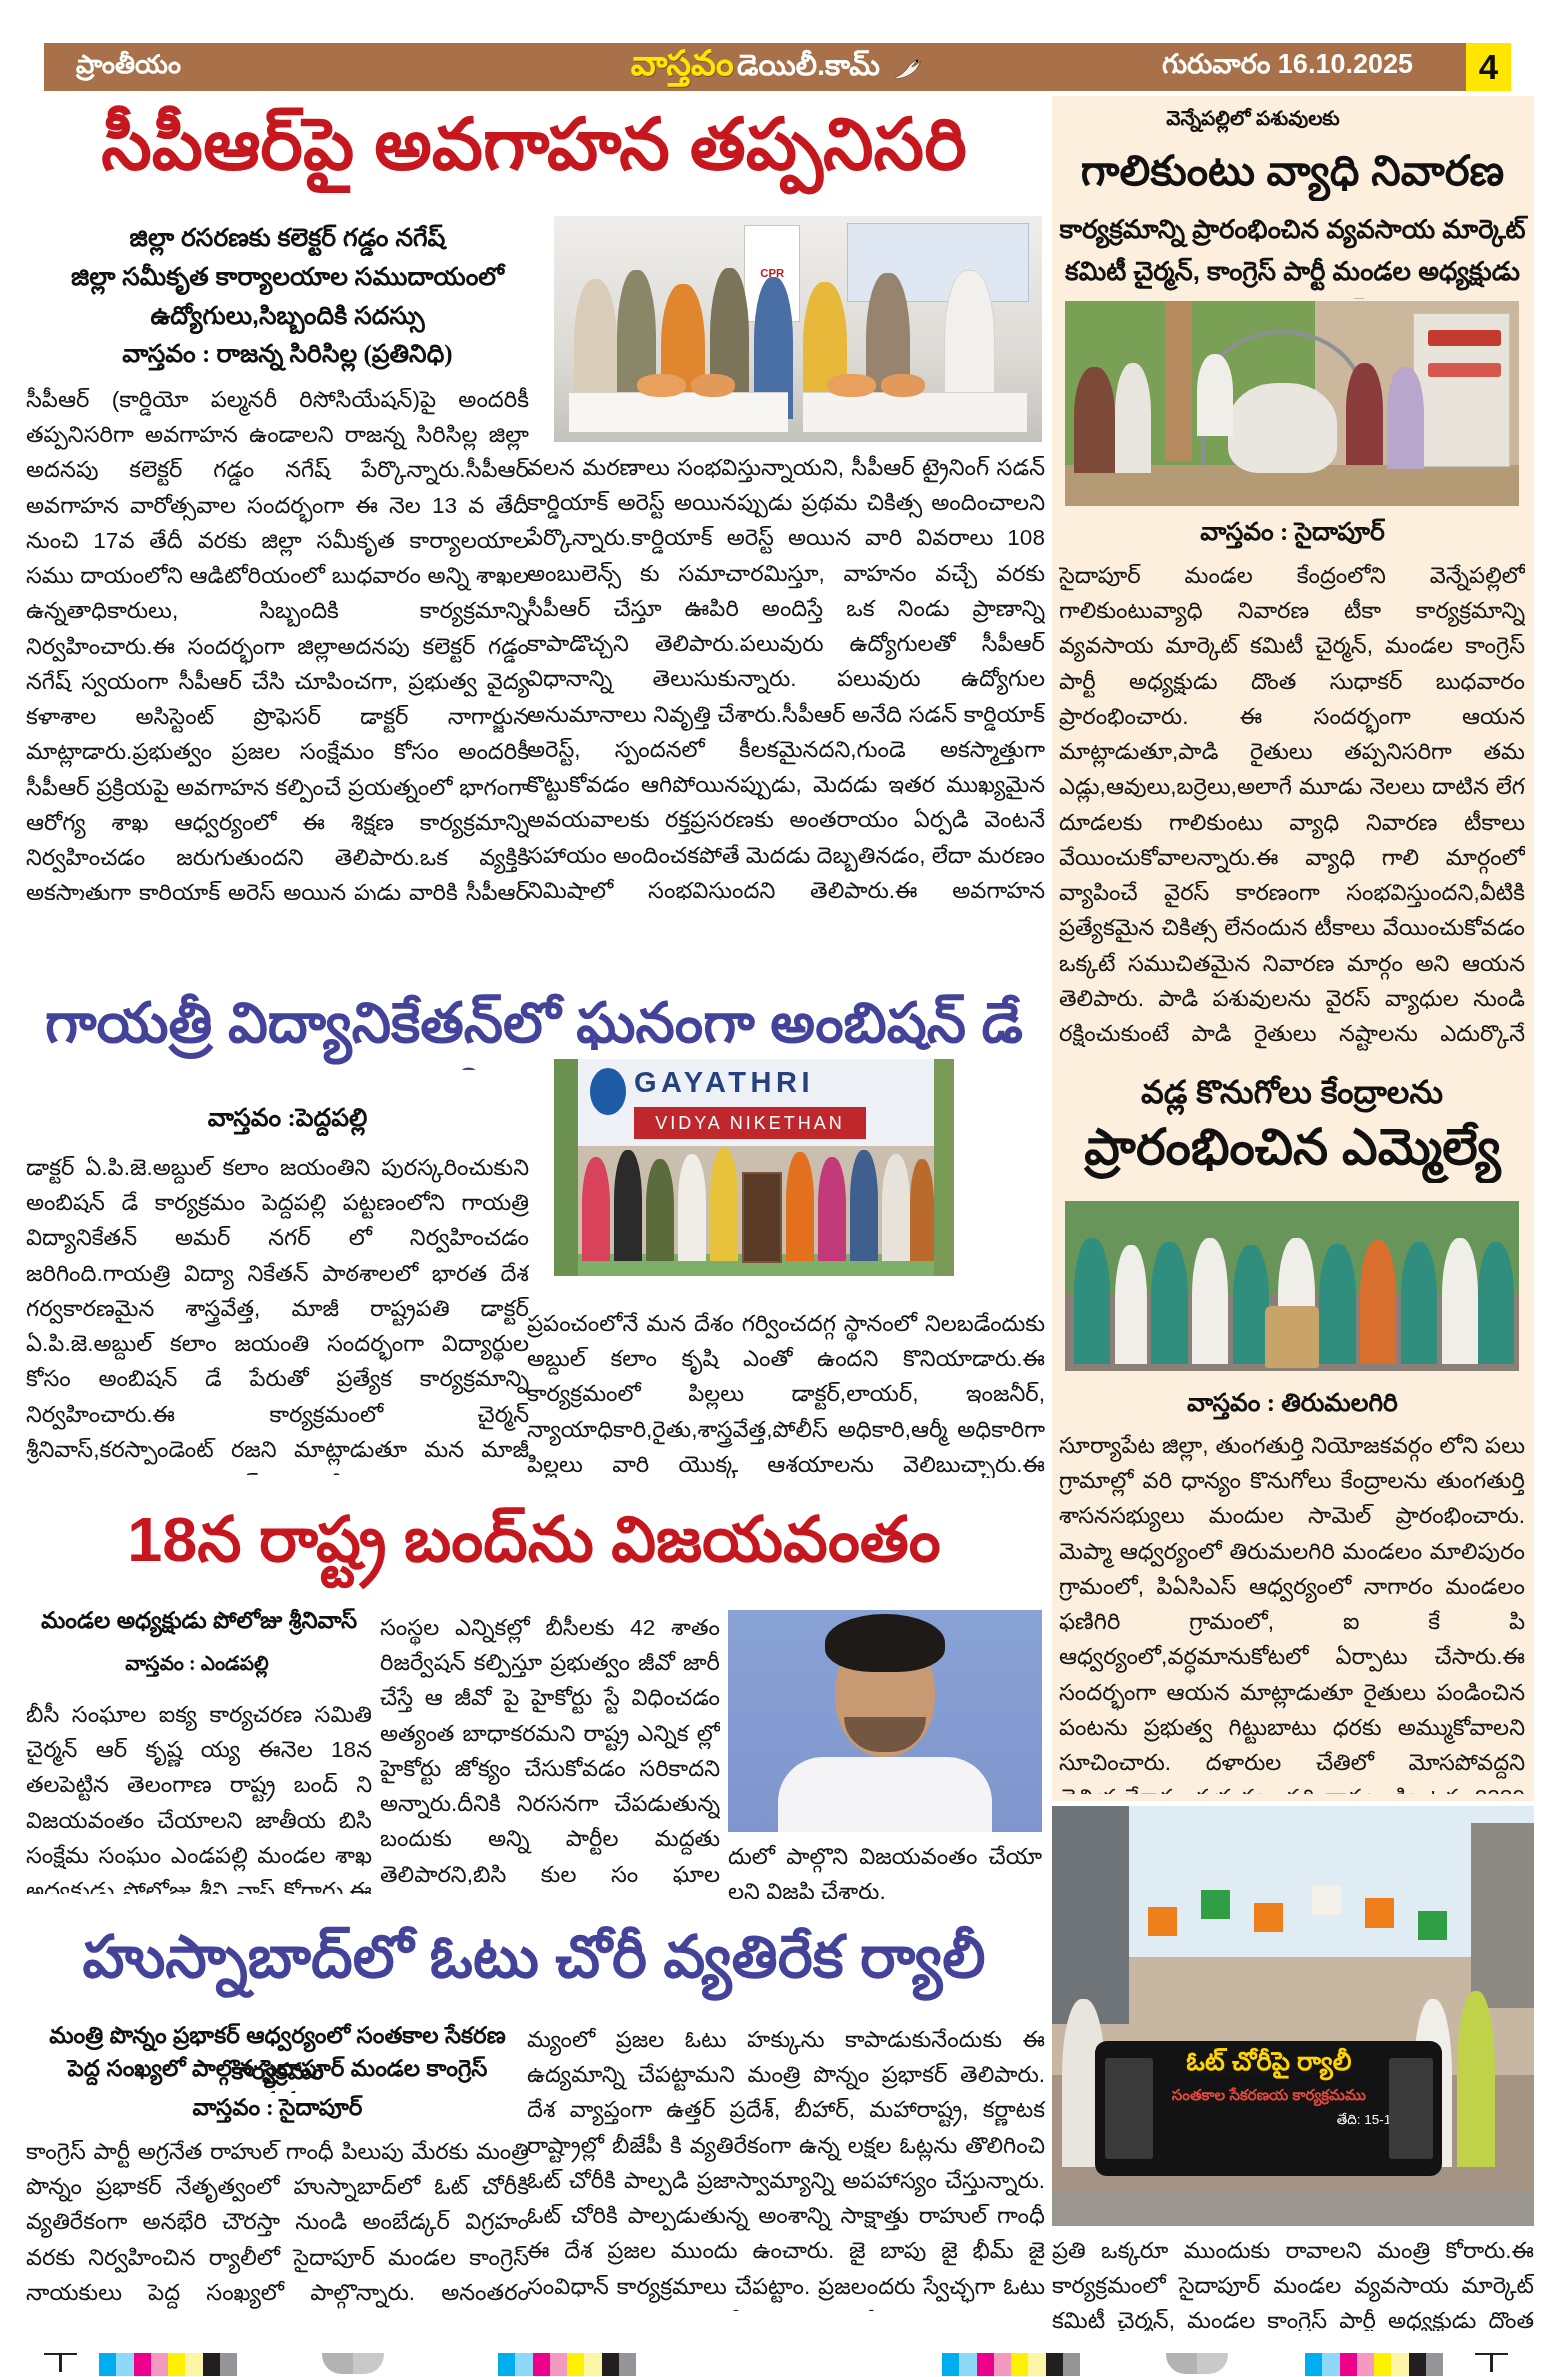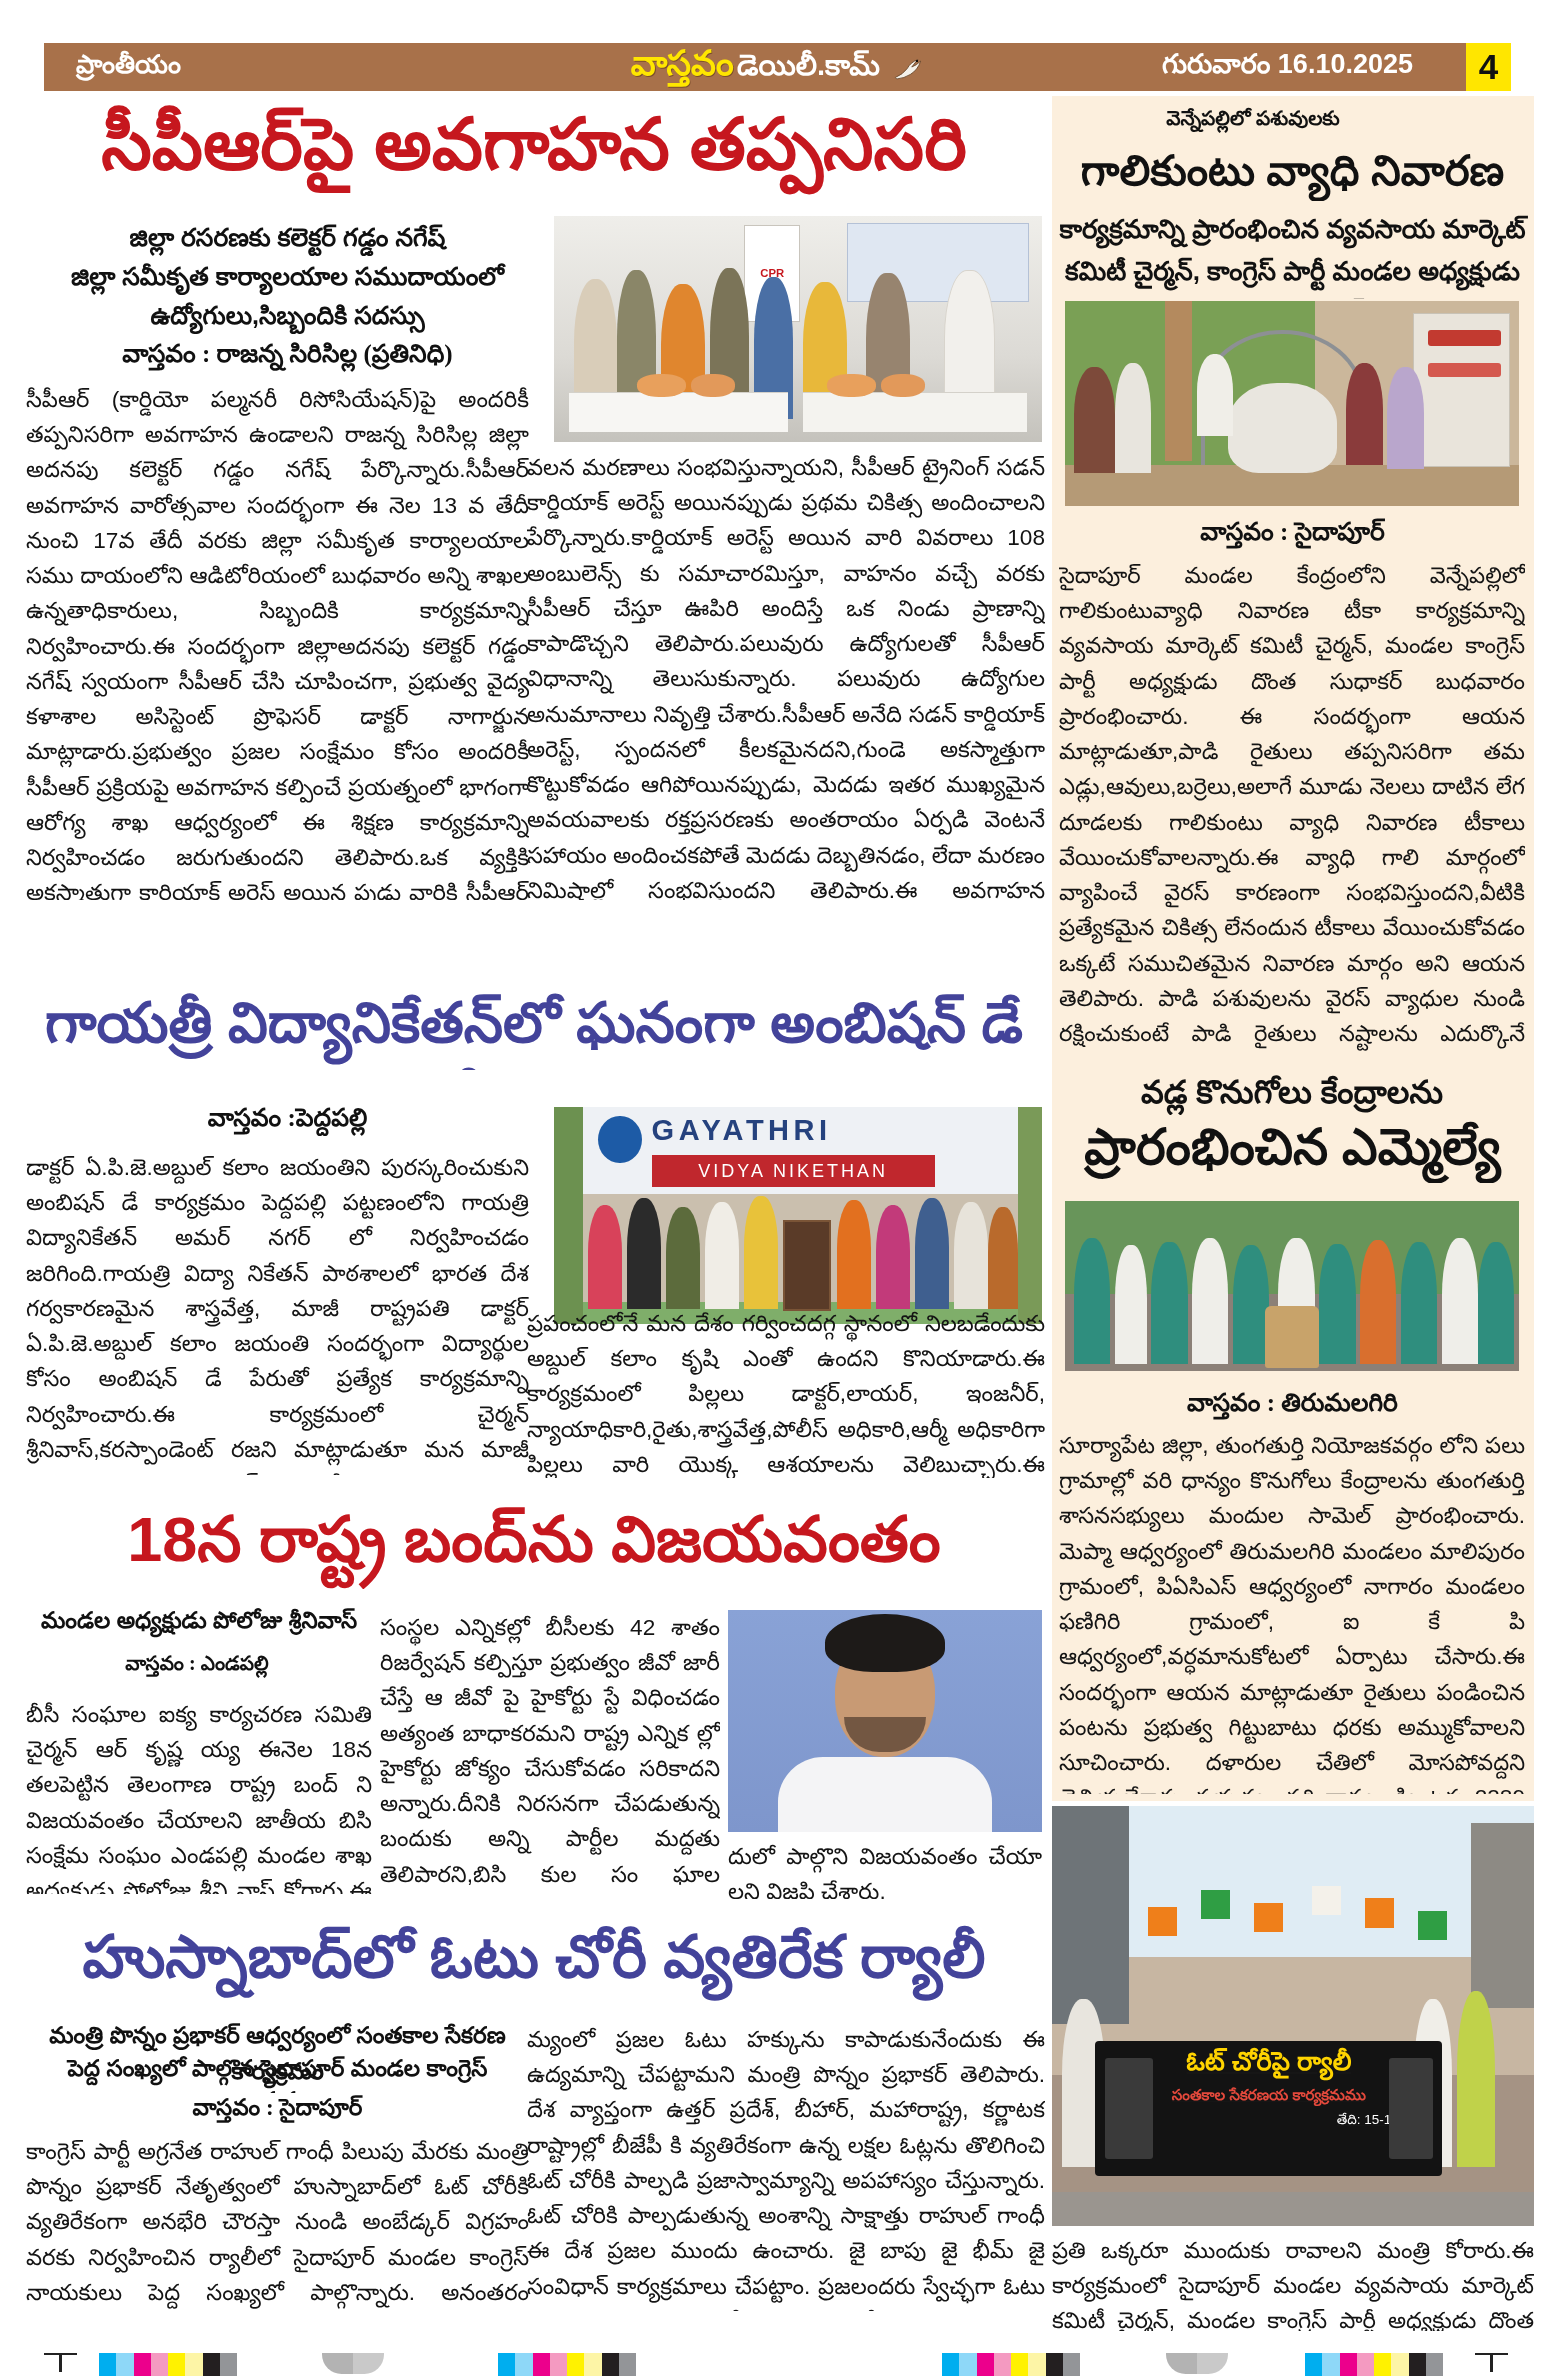--- a/index.html
+++ b/index.html
@@ -83,21 +83,21 @@
   <div class="p" style="left:67%;top:70%;width:9%;height:10%;background:#e2995a;border-radius:45%;"></div>
 </div>
 
 <div class="abs bodytext" style="left:26px;top:382px;width:503px;height:518px;">సీపీఆర్ (కార్డియో పల్మనరీ రిసోసియేషన్)పై అందరికీ తప్పనిసరిగా అవగాహన ఉండాలని రాజన్న సిరిసిల్ల జిల్లా అదనపు కలెక్టర్ గడ్డం నగేష్ పేర్కొన్నారు.సీపీఆర్ అవగాహన వారోత్సవాల సందర్భంగా ఈ నెల 13 వ తేదీ నుంచి 17వ తేదీ వరకు జిల్లా సమీకృత కార్యాలయాల సము దాయంలోని ఆడిటోరియంలో బుధవారం అన్ని శాఖల ఉన్నతాధికారులు, సిబ్బందికి కార్యక్రమాన్ని నిర్వహించారు.ఈ సందర్భంగా జిల్లాఅదనపు కలెక్టర్ గడ్డం నగేష్ స్వయంగా సీపీఆర్ చేసి చూపించగా, ప్రభుత్వ వైద్య కళాశాల అసిస్టెంట్ ప్రొఫెసర్ డాక్టర్ నాగార్జున మాట్లాడారు.ప్రభుత్వం ప్రజల సంక్షేమం కోసం అందరికీ సీపీఆర్ ప్రక్రియపై అవగాహన కల్పించే ప్రయత్నంలో భాగంగా ఆరోగ్య శాఖ ఆధ్వర్యంలో ఈ శిక్షణ కార్యక్రమాన్ని నిర్వహించడం జరుగుతుందని తెలిపారు.ఒక వ్యక్తికి అకస్మాత్తుగా కార్డియాక్ అరెస్ట్ అయిన పుడు వారికి సీపీఆర్ చేసినట్లయితే ప్రమాదం నుంచి కాపాడగలుగుతామన్నారు. ఇది లేకపోవడం</div>
 <div class="abs bodytext" style="left:527px;top:450px;width:518px;height:450px;">వలన మరణాలు సంభవిస్తున్నాయని, సీపీఆర్ ట్రైనింగ్ సడన్ కార్డియాక్ అరెస్ట్ అయినప్పుడు ప్రథమ చికిత్స అందించాలని పేర్కొన్నారు.కార్డియాక్ అరెస్ట్ అయిన వారి వివరాలు 108 అంబులెన్స్ కు సమాచారమిస్తూ, వాహనం వచ్చే వరకు సీపీఆర్ చేస్తూ ఊపిరి అందిస్తే ఒక నిండు ప్రాణాన్ని కాపాడొచ్చని తెలిపారు.పలువురు ఉద్యోగులతో సీపీఆర్ విధానాన్ని తెలుసుకున్నారు. పలువురు ఉద్యోగుల అనుమానాలు నివృత్తి చేశారు.సీపీఆర్ అనేది సడన్ కార్డియాక్ అరెస్ట్, స్పందనలో కీలకమైనదని,గుండె అకస్మాత్తుగా కొట్టుకోవడం ఆగిపోయినప్పుడు, మెదడు ఇతర ముఖ్యమైన అవయవాలకు రక్తప్రసరణకు అంతరాయం ఏర్పడి వెంటనే సహాయం అందించకపోతే మెదడు దెబ్బతినడం, లేదా మరణం నిమిషాల్లో సంభవిస్తుందని తెలిపారు.ఈ అవగాహన కార్యక్రమంలో డీఎంహెచ్ఓ డాక్టర్ ఎస్ రజిత,వైద్యులు, జిల్లా అధికారులు, ఇతర శాఖల సిబ్బంది,పాల్గొన్నారు.</div>
 
 <div class="abs hl hl-blue" style="left:26px;top:987px;width:1016px;height:83px;font-size:56px;line-height:1.3;">గాయత్రీ విద్యానికేతన్‌లో ఘనంగా అంబిషన్ డే వేడుకలు</div>
 <div class="abs byline" style="left:45px;top:1104px;width:485px;height:36px;font-size:25px;">వాస్తవం :పెద్దపల్లి</div>
 <div class="abs bodytext" style="left:26px;top:1150px;width:503px;height:325px;">డాక్టర్ ఏ.పి.జె.అబ్దుల్ కలాం జయంతిని పురస్కరించుకుని అంబిషన్ డే కార్యక్రమం పెద్దపల్లి పట్టణంలోని గాయత్రి విద్యానికేతన్ అమర్ నగర్ లో నిర్వహించడం జరిగింది.గాయత్రి విద్యా నికేతన్ పాఠశాలలో భారత దేశ గర్వకారణమైన శాస్త్రవేత్త, మాజీ రాష్ట్రపతి డాక్టర్ ఏ.పి.జె.అబ్దుల్ కలాం జయంతి సందర్భంగా విద్యార్థుల కోసం అంబిషన్ డే పేరుతో ప్రత్యేక కార్యక్రమాన్ని నిర్వహించారు.ఈ కార్యక్రమంలో చైర్మన్ శ్రీనివాస్,కరస్పాండెంట్ రజని మాట్లాడుతూ మన మాజీ రాష్ట్రపతి అయిన అబ్దుల్ కలాం సేవలను కొనియాడారు వారు మన దేశ రక్షణ వ్యవస్థలో ఎన్నో మార్పులు తీసుకొచ్చారని, మన దేశం సాంకేతికంగా స్వతహాగా ఎదిగేట్టుగా కూడా ఎన్నో గణనీయమైన మార్పులు చేపట్టారని,</div>
 
-<div class="photo" style="left:554px;top:1107px;width:488px;height:217px;">
+<div class="photo" style="left:554px;top:1059px;width:400px;height:217px;">
   <div class="p" style="inset:0;background:linear-gradient(180deg,#eef1f5 0 40%,#cabfae 40% 90%,#7fae6a 90% 100%);"></div>
   <div class="p" style="left:0;top:0;width:6%;height:100%;background:#6c9150;"></div>
   <div class="p" style="right:0;top:0;width:5%;height:100%;background:#7a9a58;"></div>
   <div class="p" style="left:9%;top:4%;width:9%;height:22%;background:#1d5ba6;border-radius:50%;"></div>
   <div class="p" style="left:20%;top:3%;width:60%;height:18%;color:#25427e;font-weight:800;font-size:29px;letter-spacing:4.5px;">GAYATHRI</div>
   <div class="p" style="left:20%;top:22%;width:58%;height:15%;background:#c0272d;color:#fff;font-weight:normal;font-size:18px;letter-spacing:3px;display:flex;align-items:center;justify-content:center;">VIDYA NIKETHAN</div>
   <div class="p rtop" style="left:7%;top:45%;width:7%;height:48%;background:#d8425a;"></div>
   <div class="p rtop" style="left:15%;top:42%;width:7%;height:51%;background:#2b2b2b;"></div>
   <div class="p rtop" style="left:23%;top:46%;width:7%;height:47%;background:#5c6b3c;"></div>
   <div class="p rtop" style="left:31%;top:44%;width:7%;height:49%;background:#f0ede6;"></div>
@@ -188,21 +188,21 @@
   <div class="p" style="right:0;top:4%;width:13%;height:44%;background:#8d8a84;"></div>
   <div class="p" style="left:20%;top:24%;width:6%;height:7%;background:#ef7f1a;"></div>
   <div class="p" style="left:31%;top:20%;width:6%;height:7%;background:#2f9e44;"></div>
   <div class="p" style="left:42%;top:23%;width:6%;height:7%;background:#ef7f1a;"></div>
   <div class="p" style="left:54%;top:19%;width:6%;height:7%;background:#f4f1ea;"></div>
   <div class="p" style="left:65%;top:22%;width:6%;height:7%;background:#ef7f1a;"></div>
   <div class="p" style="left:76%;top:25%;width:6%;height:7%;background:#2f9e44;"></div>
   <div class="p rtop" style="left:2%;top:46%;width:9%;height:40%;background:#e8e5de;"></div>
   <div class="p rtop" style="left:84%;top:44%;width:8%;height:42%;background:#c0d24a;"></div>
   <div class="p rtop" style="left:75%;top:46%;width:8%;height:40%;background:#f0eee8;"></div>
-  <div class="p" style="left:9%;top:56%;width:72%;height:32%;background:#131313;border-radius:4px;padding:6px 9px;box-sizing:border-box;text-decoration:underline;">
+  <div class="p" style="left:9%;top:56%;width:72%;height:32%;background:#131313;border-radius:12px;padding:6px 9px;box-sizing:border-box;text-decoration:underline;">
     <div style="color:#ffd400;font-size:25.6px;font-weight:800;text-align:center;overflow:hidden;height:39px;">ఓట్ చోరీపై ర్యాలీ</div>
     <div style="color:#e4493c;font-size:15px;font-weight:bold;text-align:center;overflow:hidden;height:25.6px;">సంతకాల సేకరణయ కార్యక్రమము</div>
     <div style="color:#ffffff;font-size:13.5px;text-align:right;overflow:hidden;height:21px;">తేది: 15-10-2025</div>
   </div>
   <div class="p" style="left:11%;top:60%;width:10%;height:24%;background:#3a3a3a;border-radius:3px;"></div>
   <div class="p" style="left:70%;top:60%;width:9%;height:24%;background:#3a3a3a;border-radius:3px;"></div>
 </div>
 <div class="abs bodytext" style="left:1052px;top:2233px;width:482px;height:98px;">ప్రతి ఒక్కరూ ముందుకు రావాలని మంత్రి కోరారు.ఈ కార్యక్రమంలో సైదాపూర్ మండల వ్యవసాయ మార్కెట్ కమిటీ చైర్మన్, మండల కాంగ్రెస్ పార్టీ అధ్యక్షుడు దొంత సుధాకర్, బ్లాక్ కాంగ్రెస్ నాయకులు, మార్కెట్ కమిటీ డైరెక్టర్లు, గ్రామ శాఖ అధ్యక్షులు, యూత్ కాంగ్రెస్ నాయకులు, సీనియర్ నాయకులు, కార్యకర్తలు తదితరులు పాల్గొన్నారు.</div>
 
 <div class="abs tmark" style="left:44px;top:2353px;"></div>

